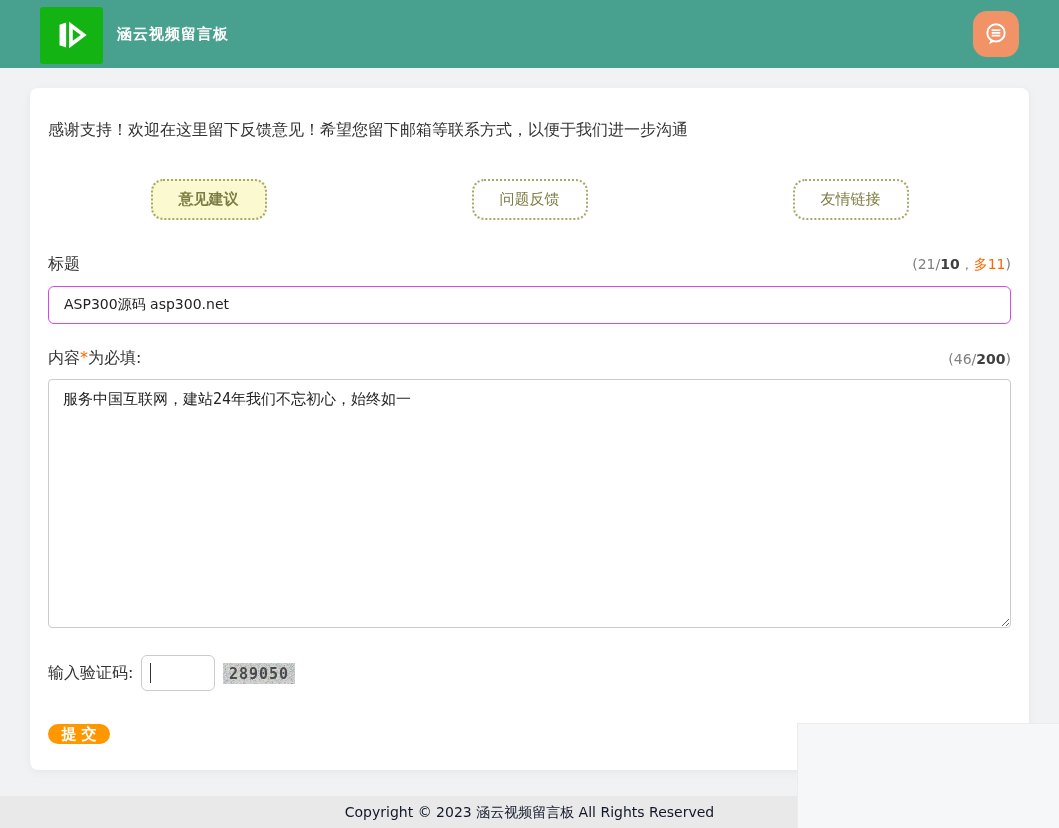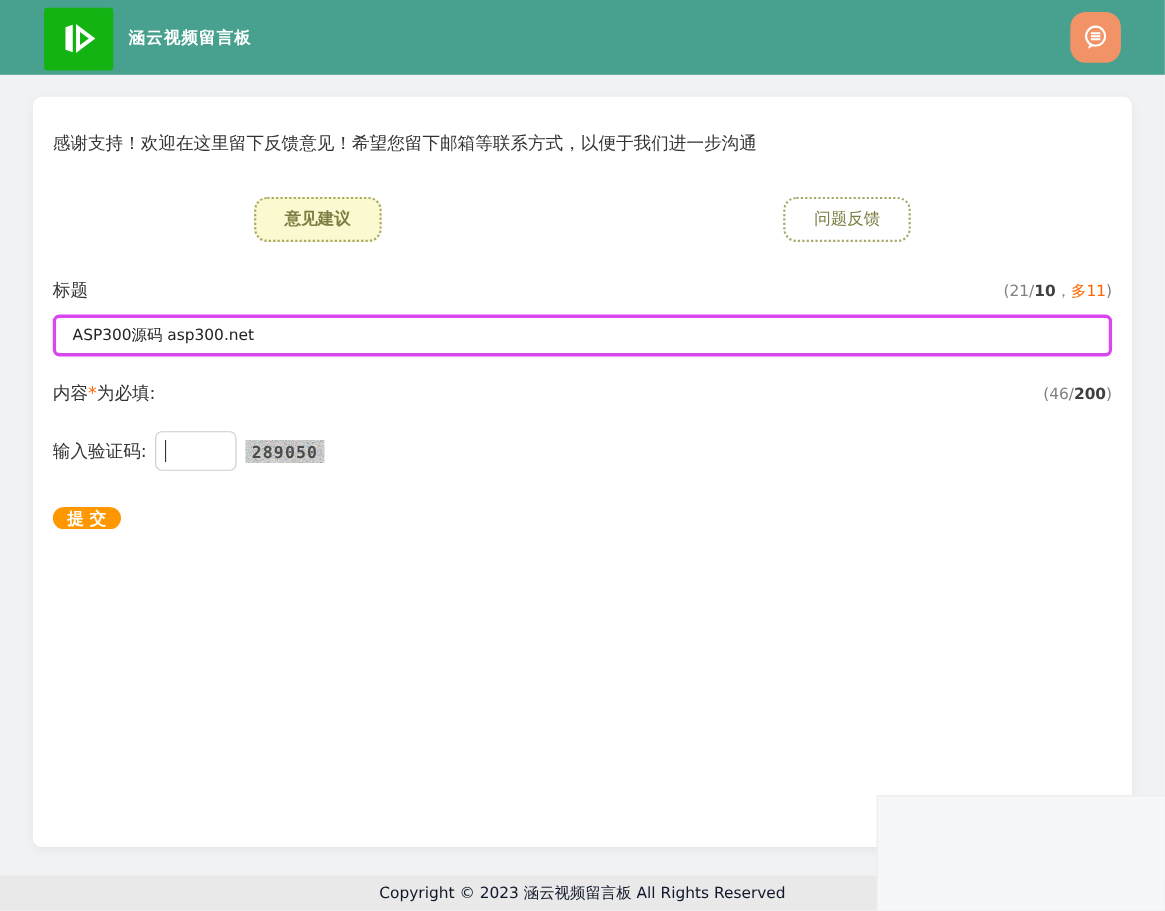--- a/index.html
+++ b/index.html
@@ -71,21 +71,21 @@
   }
   .field-head.second { margin-top:24px; }
   .field-label { font-size:16px; color:#333; }
   .required { color:var(--over-color,#ff6600); }
   .counter { font-size:14px; color:#808080; }
   .counter .limit { font-weight:bold; color:#404040; }
   .counter .over { color:var(--over-color,#ff6600); }
   .title-input {
     width:100%; height:38px;
     margin-top:11px;
-    border:3px solid #d946ef; border-radius:6px;
+    border:1px solid #d946ef; border-radius:6px;
     padding:0 15px;
     font-size:14px; color:#222;
     font-family:"DejaVu Sans","Liberation Sans",sans-serif;
     outline:none;
   }
   .content-area {
     width:100%; height:249px;
     margin-top:10px;
     border:1px solid #ccc; border-radius:4px;
     padding:10px 14px;
@@ -160,32 +160,34 @@
   </button>
 </div>
 
 <div class="card">
 
   <p class="intro">感谢支持！欢迎在这里留下反馈意见！希望您留下邮箱等联系方式，以便于我们进一步沟通</p>
 
   <div class="tabs">
     <button class="tab active">意见建议</button>
     <button class="tab">问题反馈</button>
+    <button class="tab">友情链接</button>
   </div>
 
   <div class="field-head">
     <span class="field-label">标题</span>
     <span class="counter"><span>(21/</span><span class="limit">10</span><span>，</span><span class="over">多11</span><span>)</span></span>
   </div>
   <input class="title-input" type="text" value="ASP300源码 asp300.net" style="">
 
   <div class="field-head second">
     <span class="field-label"><span>内容</span><span class="required">*</span><span>为必填:</span></span>
     <span class="counter"><span>(46/</span><span class="limit">200</span><span>)</span></span>
   </div>
+  <textarea class="content-area" style="">服务中国互联网，建站24年我们不忘初心，始终如一</textarea>
 
   <div class="captcha-row">
     <span class="captcha-label">输入验证码:</span>
     <span class="captcha-input-wrap">
       <input class="captcha-input" type="text" value="" style="">
       <span class="caret"></span>
     </span>
     <svg class="captcha-img" width="72" height="21" viewBox="0 0 72 21">
       <defs>
         <filter id="cnoise" x="0" y="0" width="100%" height="100%">

